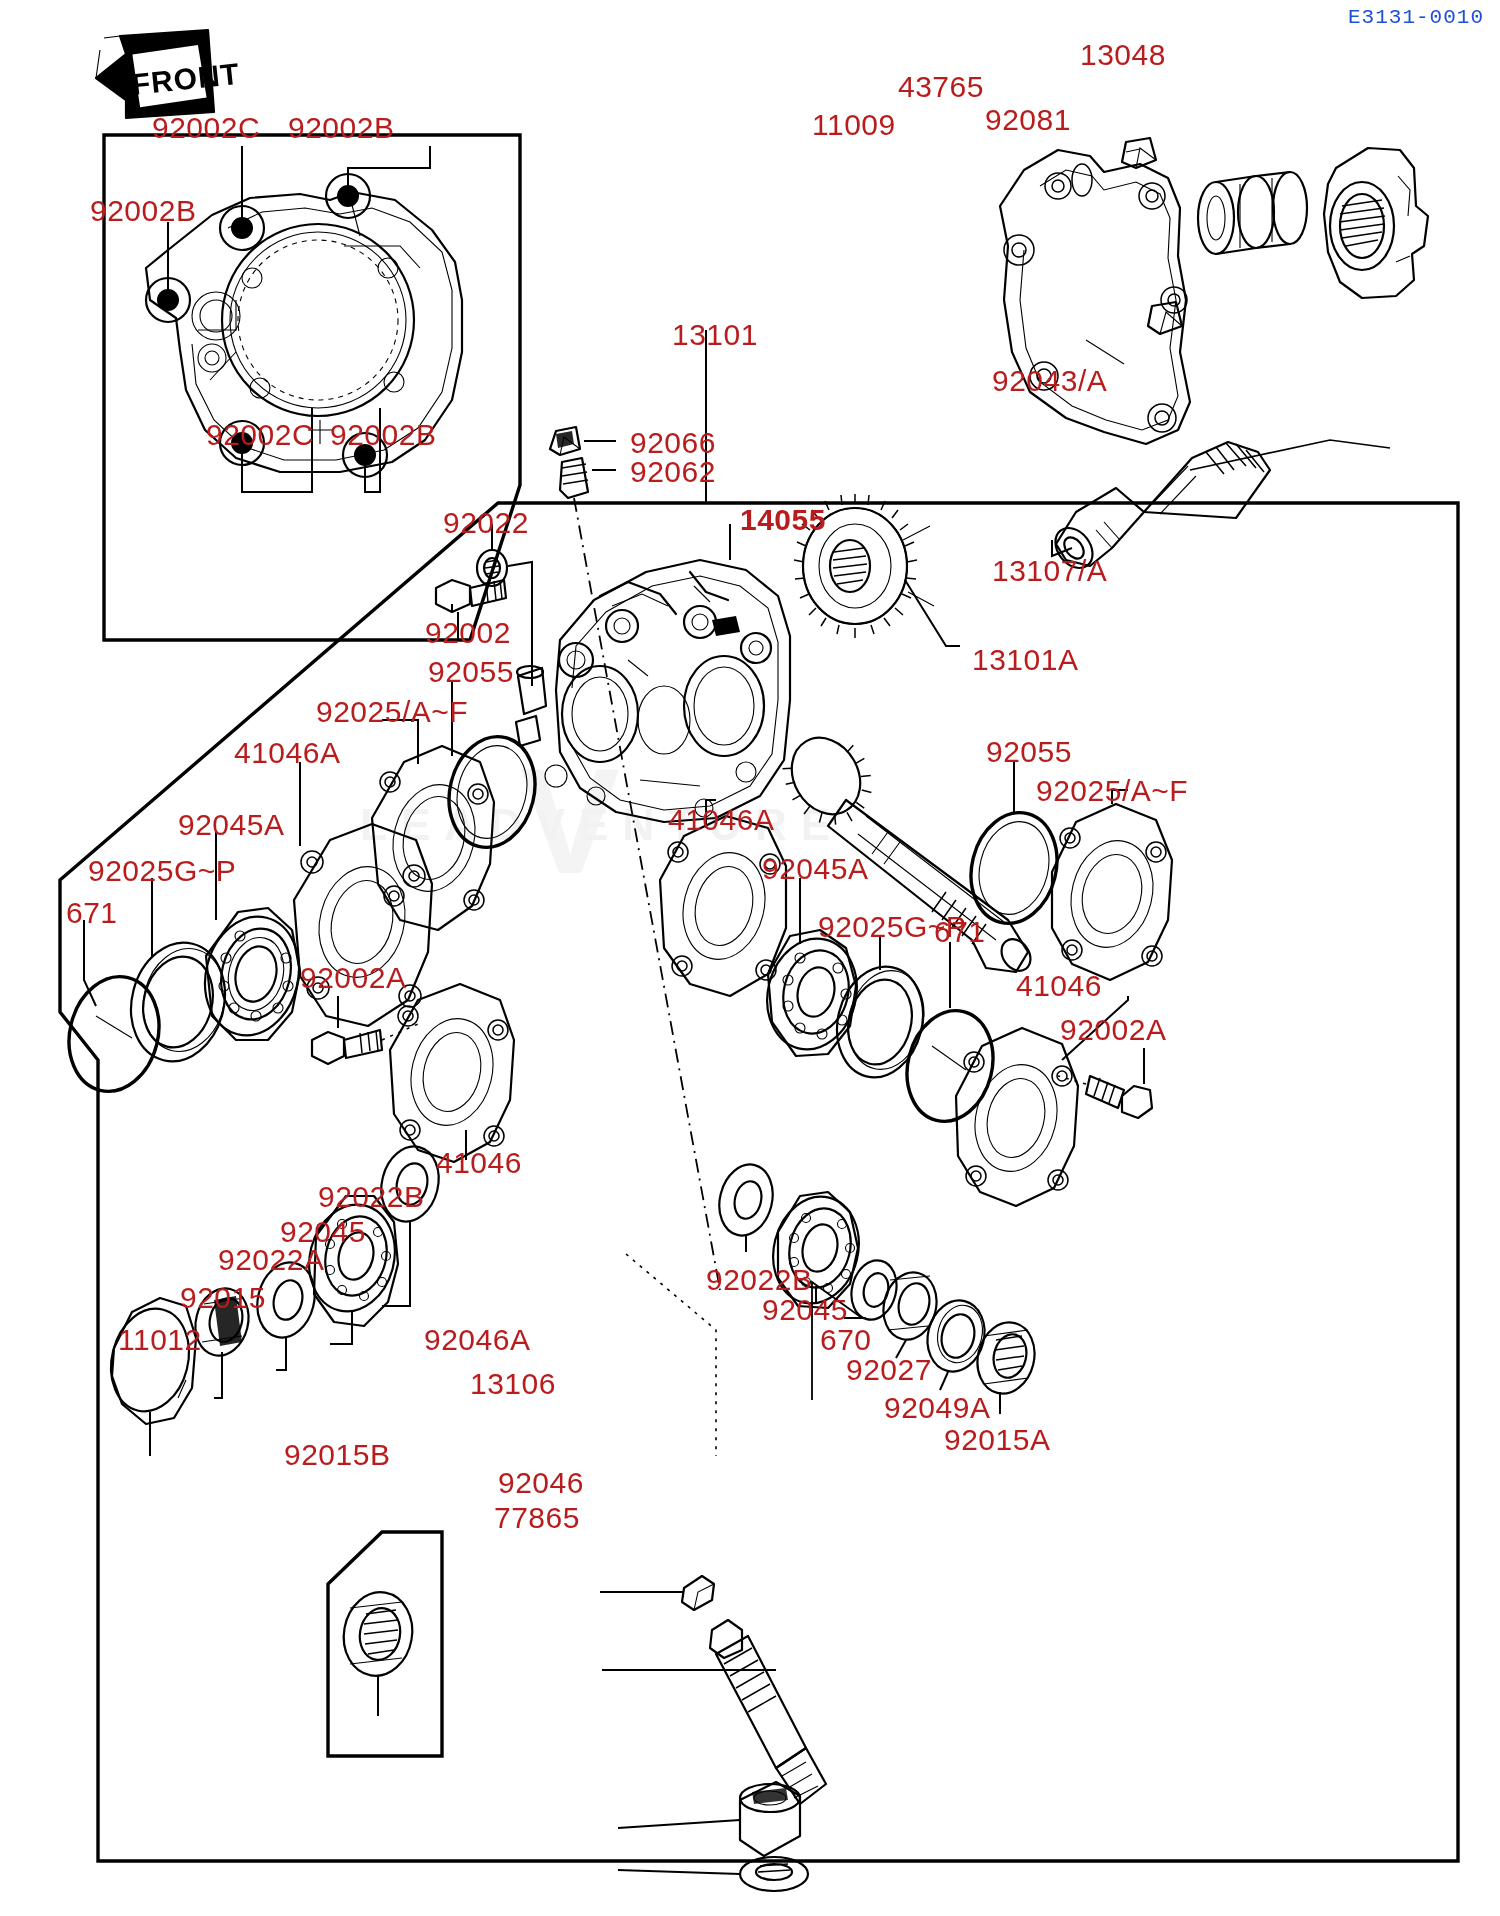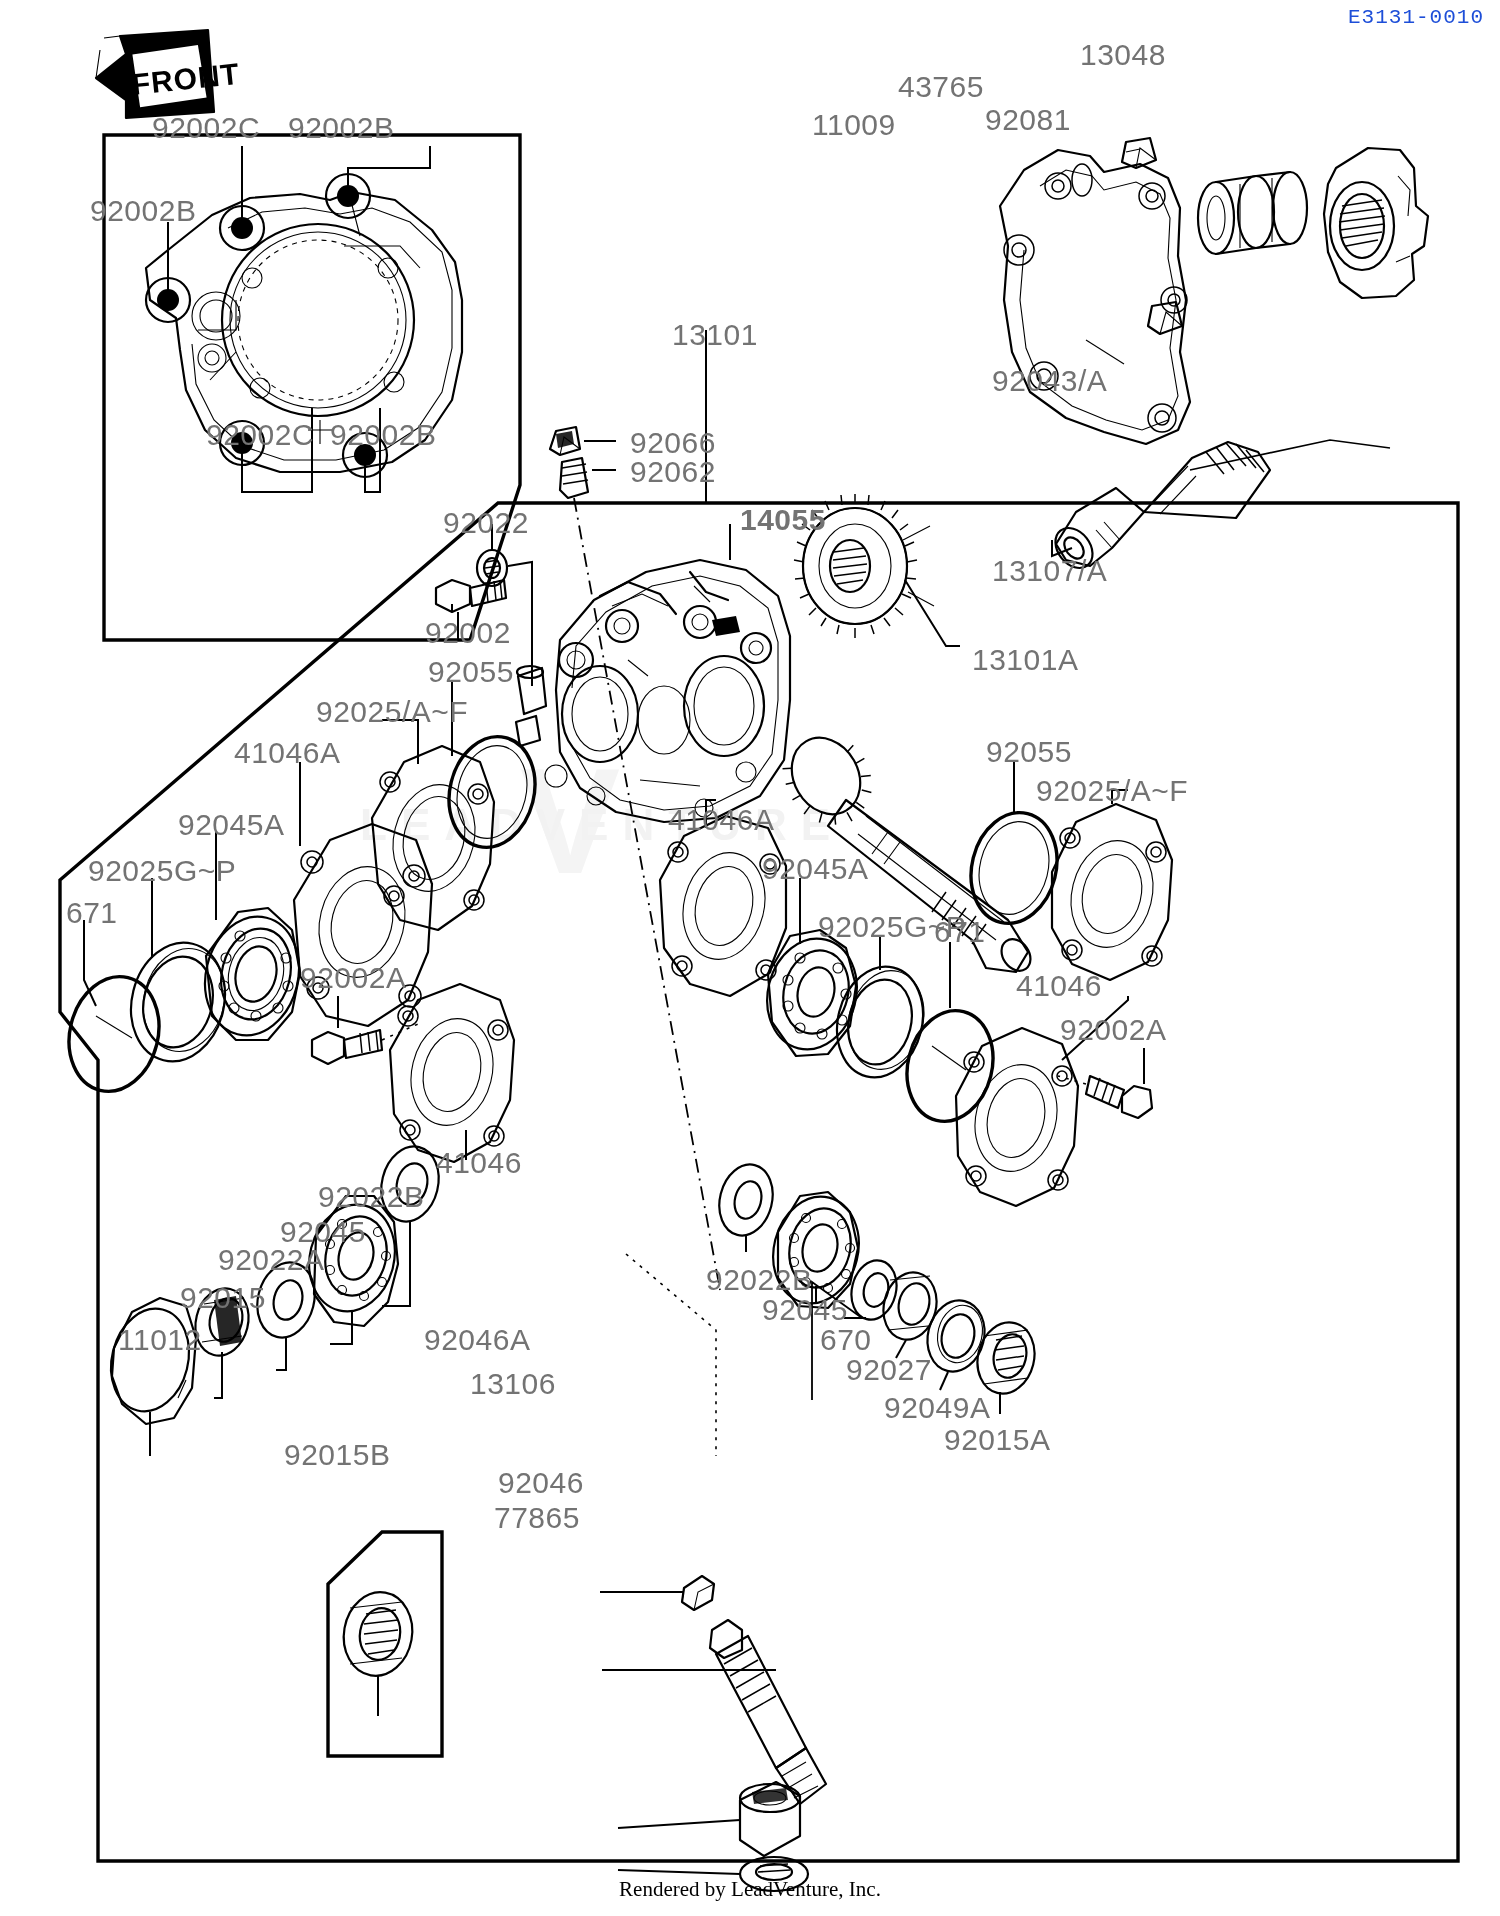--- a/index.html
+++ b/index.html
@@ -6,21 +6,21 @@
   body{
     width:1500px;height:1916px;position:relative;overflow:hidden;
     font-family:"Liberation Sans","DejaVu Sans",sans-serif;
     color:#000;
   }
   #sheet{position:absolute;inset:0;}
   svg.layer{position:absolute;left:0;top:0;width:1500px;height:1916px;overflow:visible;}
   .lbl{
     position:absolute;white-space:nowrap;
     font-family:"Liberation Sans","DejaVu Sans",sans-serif;
-    font-size:30px;letter-spacing:.5px;color:#737373;line-height:1;
+    font-size:30px;letter-spacing:.5px;color:#b91c1c;line-height:1;
   }
   .code{
     position:absolute;right:16px;top:6px;
     font-family:"Liberation Mono","DejaVu Sans Mono",monospace;
     font-size:21px;letter-spacing:1px;color:#1d4ed8;
   }
   .foot{
     position:absolute;left:0;right:0;bottom:14px;text-align:center;
     font-size:21px;color:#000;
     font-family:"Liberation Serif","DejaVu Serif",serif;
@@ -710,14 +710,13 @@
   <div class="lbl" style="left:470px;top:1369px;">13106</div>
   <div class="lbl" style="left:498px;top:1468px;">92046</div>
   <div class="lbl" style="left:494px;top:1503px;">77865</div>
   <div class="lbl" style="left:706px;top:1265px;">92022B</div>
   <div class="lbl" style="left:762px;top:1295px;">92045</div>
   <div class="lbl" style="left:820px;top:1325px;">670</div>
   <div class="lbl" style="left:846px;top:1355px;">92027</div>
   <div class="lbl" style="left:884px;top:1393px;">92049A</div>
   <div class="lbl" style="left:944px;top:1425px;">92015A</div>
 
-  <div class="foot">Rendered by LeadVenture, Inc.</div>
 </div>
 
 </body></html>

